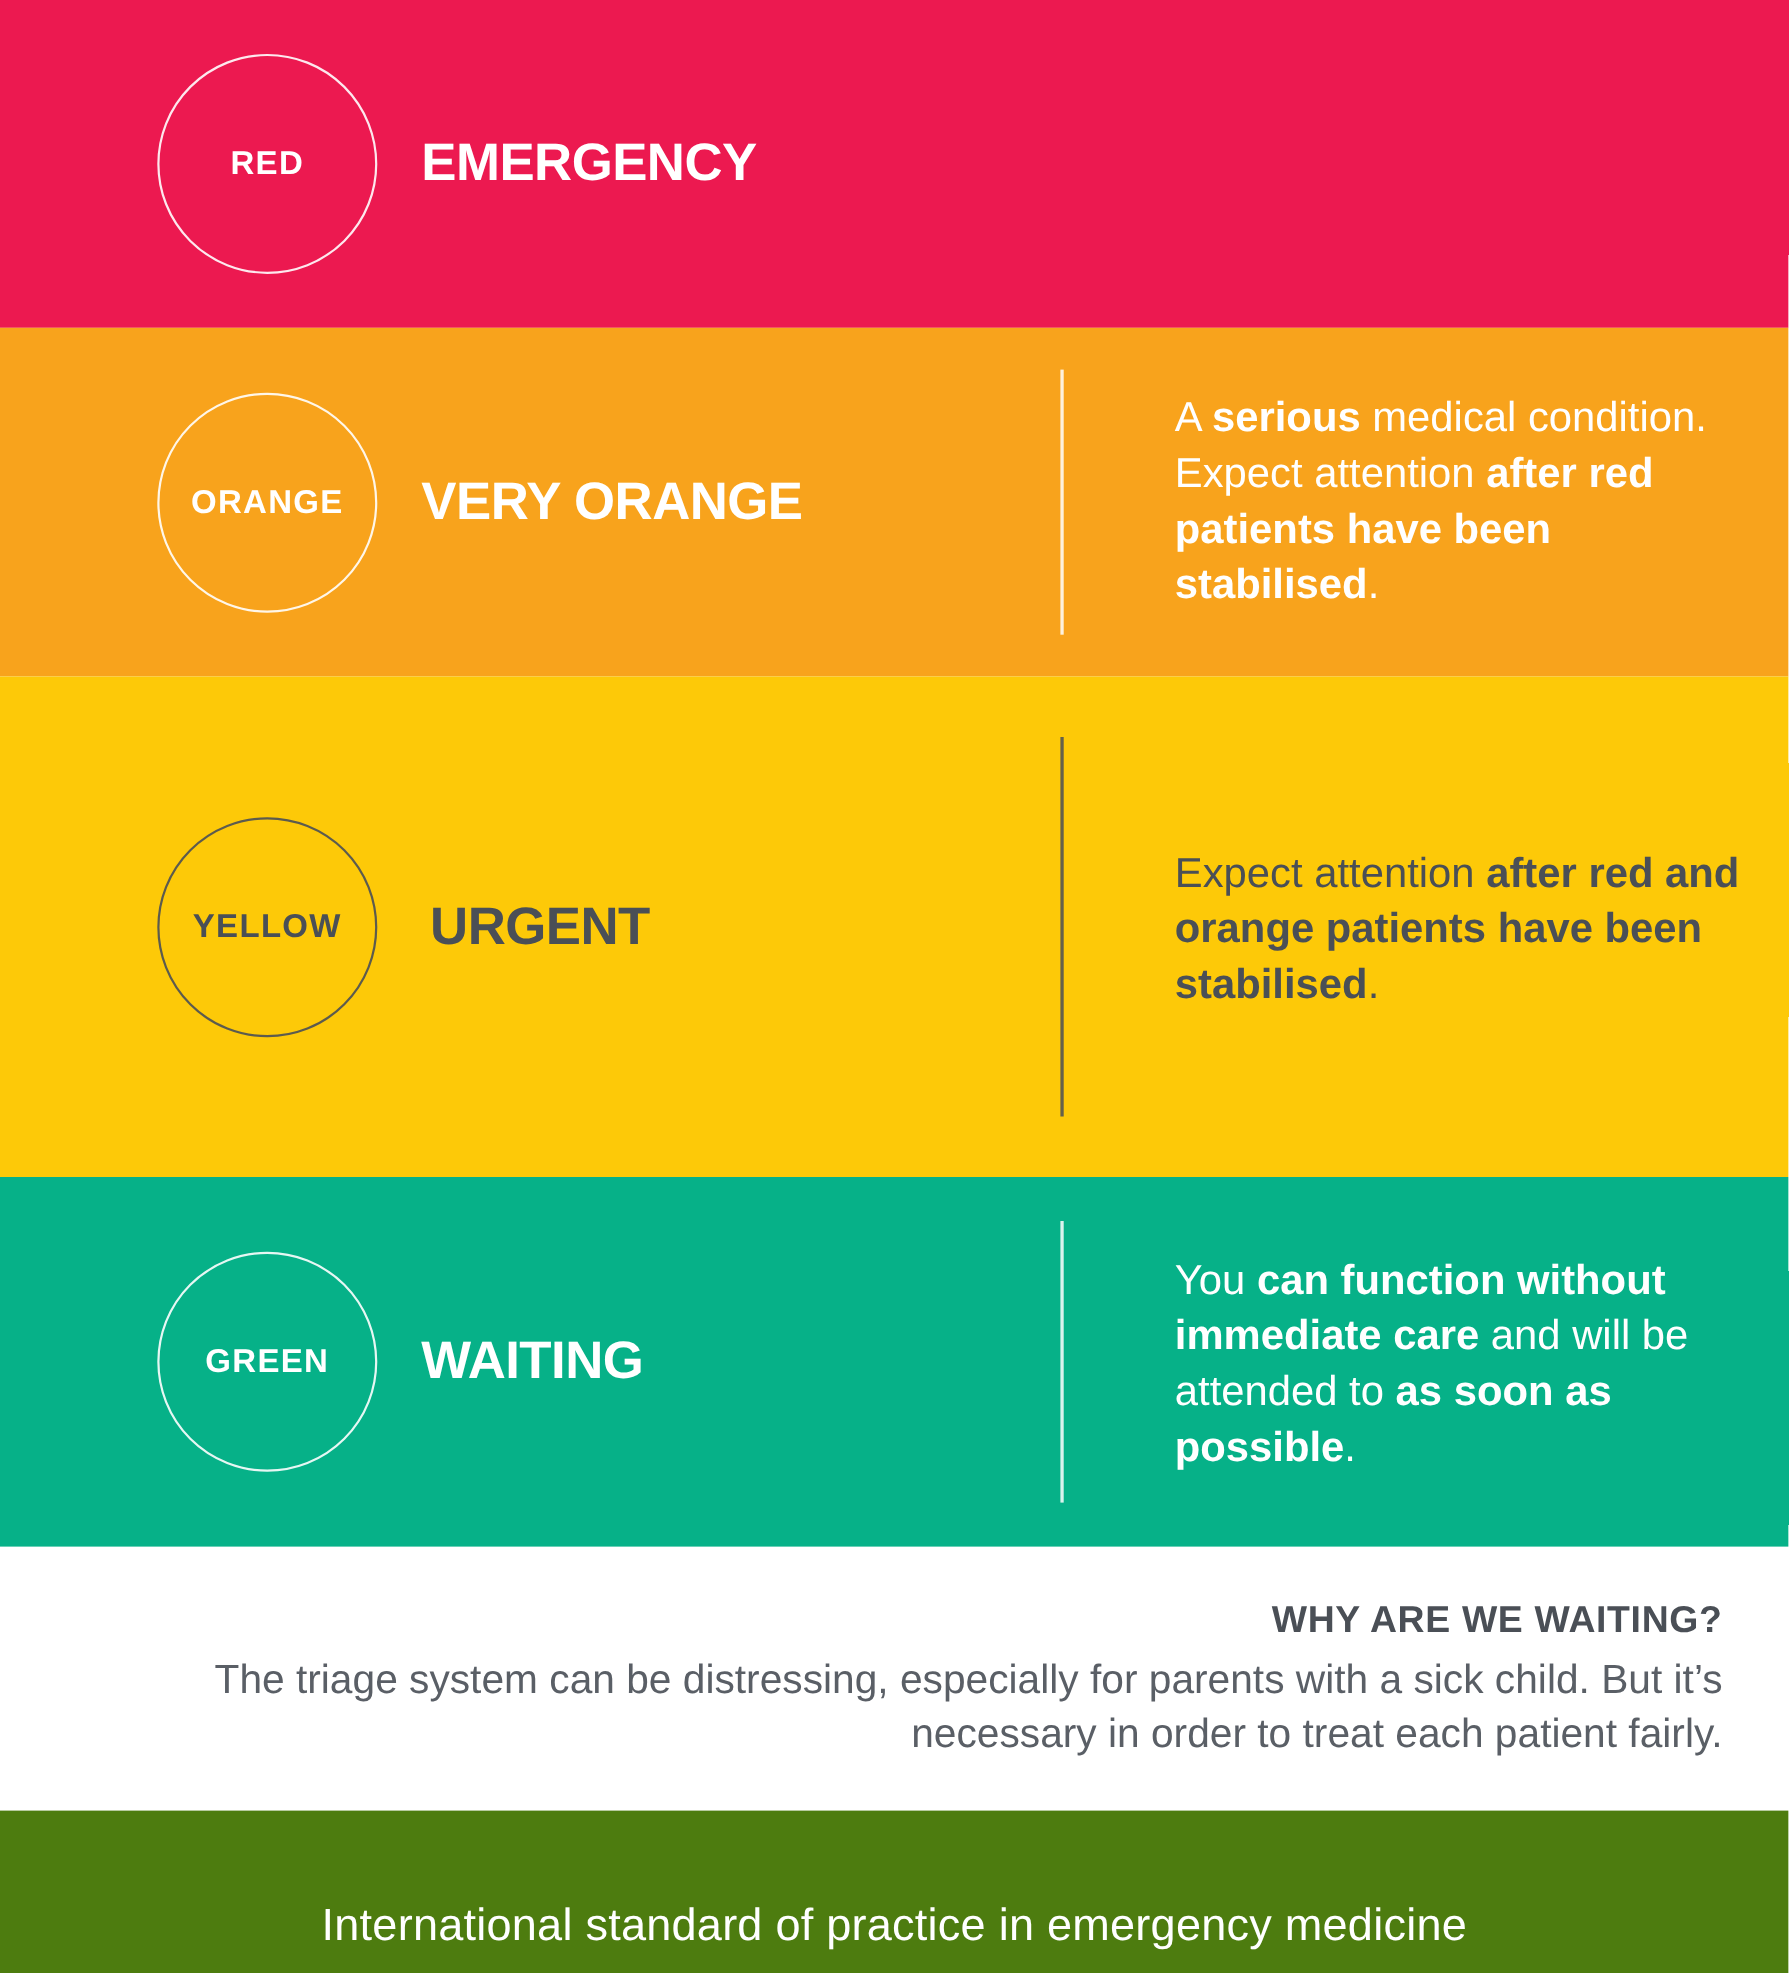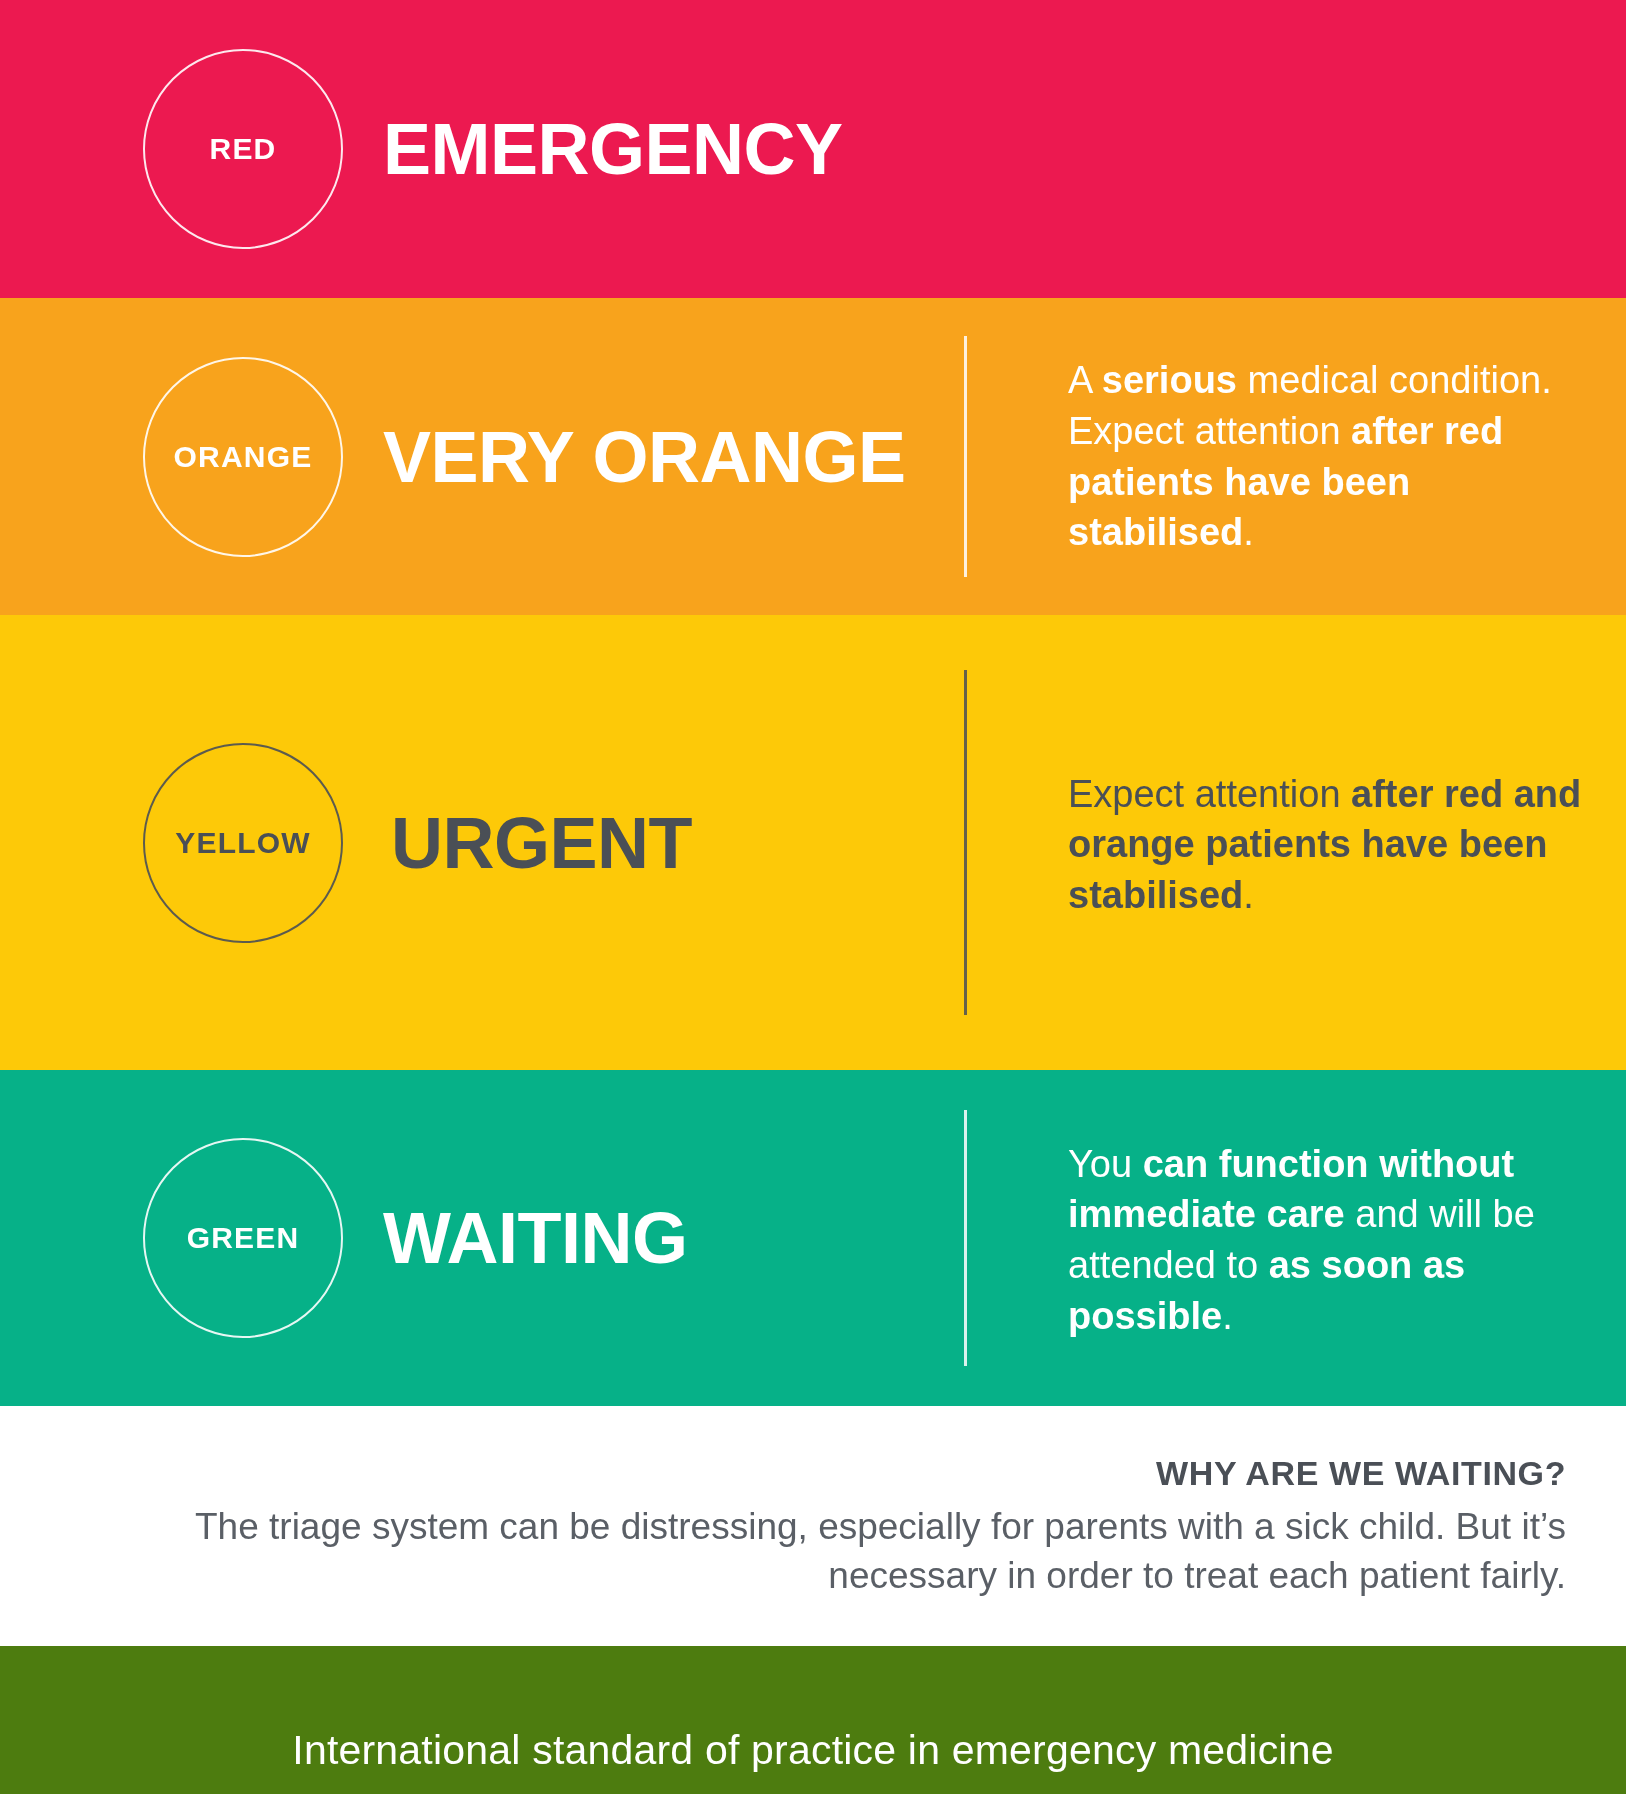--- a/index.html
+++ b/index.html
@@ -73,21 +73,21 @@
     letter-spacing: 1.2px;
     font-weight: 700;
     color: #ffffff;
     white-space: nowrap;
   }
   .band.dark .circle-label {
     color: #4a4f56;
   }
 
   .band-title {
-    font-size: 72px;
+    font-size: 48px;
     font-weight: bold;
     letter-spacing: -0.5px;
     color: #ffffff;
     margin-left: 40px;
     line-height: 1;
     white-space: nowrap;
   }
   .band.dark .band-title {
     color: #4a4f56;
     margin-left: 48px;

